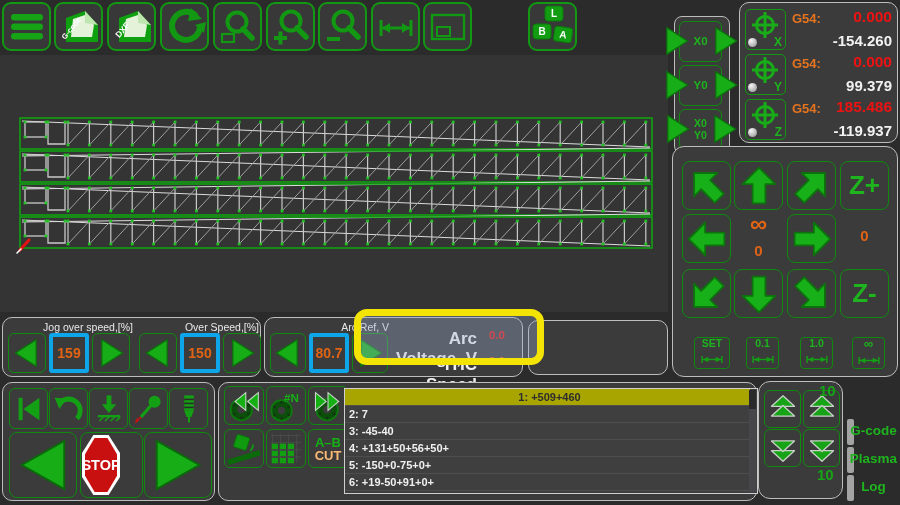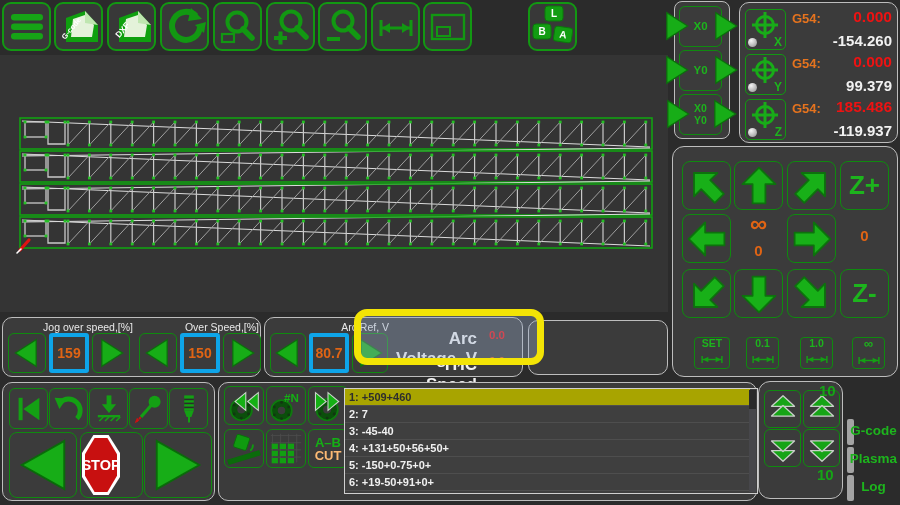--- a/index.html
+++ b/index.html
@@ -614,21 +614,21 @@
         <rect x="623.0" y="187.6" width="2.8" height="2.8" fill="#25c025"></rect>
         <line x1="645.8" y1="166" x2="645.8" y2="189" stroke="#c9c9c9" stroke-width="1.2"></line>
         <rect x="644.4" y="164.6" width="2.8" height="2.8" fill="#25c025"></rect>
         <rect x="644.4" y="187.6" width="2.8" height="2.8" fill="#25c025"></rect>
         <rect x="20" y="162" width="632" height="31" fill="none" stroke="#12a012" stroke-width="1.6"></rect>
         <line x1="20" y1="195" x2="29" y2="185" stroke="#e01212" stroke-width="3.2" stroke-linecap="round"></line>
         <line x1="17" y1="198" x2="21" y2="194" stroke="#ffffff" stroke-width="1.6" stroke-linecap="round"></line>
       </svg>
   </div>
 
-  <div class="panel" style="left:674px;top:1px;width:56px;height:138px;border-radius:8px">
+  <div class="panel" style="left:674px;top:16px;width:56px;height:138px;border-radius:8px">
     <div class="zbtn" style="top:4px">
       <span class="tri"><svg viewBox="0 0 36 40" width="30" height="34">
             <polygon points="7,4 7,36 32,20" fill="#17ad17" stroke="#0c6f0c" stroke-width="1.5"></polygon>
           </svg></span>
       <span class="lbl">X0</span>
       <span class="tri"><svg viewBox="0 0 36 40" width="30" height="34">
             <polygon points="7,4 7,36 32,20" fill="#17ad17" stroke="#0c6f0c" stroke-width="1.5"></polygon>
           </svg></span>
     </div>
     <div class="zbtn" style="top:48px">
@@ -971,21 +971,21 @@
       </svg>
     </div>
     <div class="gb" style="left:89px;top:46px;width:40px;height:39px;flex-direction:column;line-height:1">
       <span style="color:#14b014;font-weight:bold;font-size:13px">A–B</span>
       <span style="color:#fdba74;font-weight:bold;font-size:13px">CUT</span>
     </div>
     <div class="abs" style="left:125px;top:5px;width:414px;height:106px;background:#3f3f3f;border:1px solid #cfcfcf">
       <div class="abs" style="right:1px;top:1px;width:7px;height:102px;background:#47474b">
         <div class="abs" style="left:0;top:0;width:7px;height:19px;background:#2a2a2a"></div>
       </div>
-    <div class="grow sel" style="width: 405px;">1: +509+460</div>
+    <div class="grow sel" style="width: 405px; text-align: center;">1: +509+460</div>
         <div class="grow" style="width: 405px;">2: 7</div>
         <div class="grow" style="width: 405px;">3: -45-40</div>
         <div class="grow" style="width: 405px;">4: +131+50+56+50+</div>
         <div class="grow" style="width: 405px;">5: -150+0-75+0+</div>
         <div class="grow" style="width: 405px;">6: +19-50+91+0+</div>
       </div>
   </div>
 
   <div class="panel" style="left:758px;top:381px;width:85px;height:118px;border-radius:12px">
     <div class="gb chev" style="left:5px;top:8px;width:37px;height:38px">

